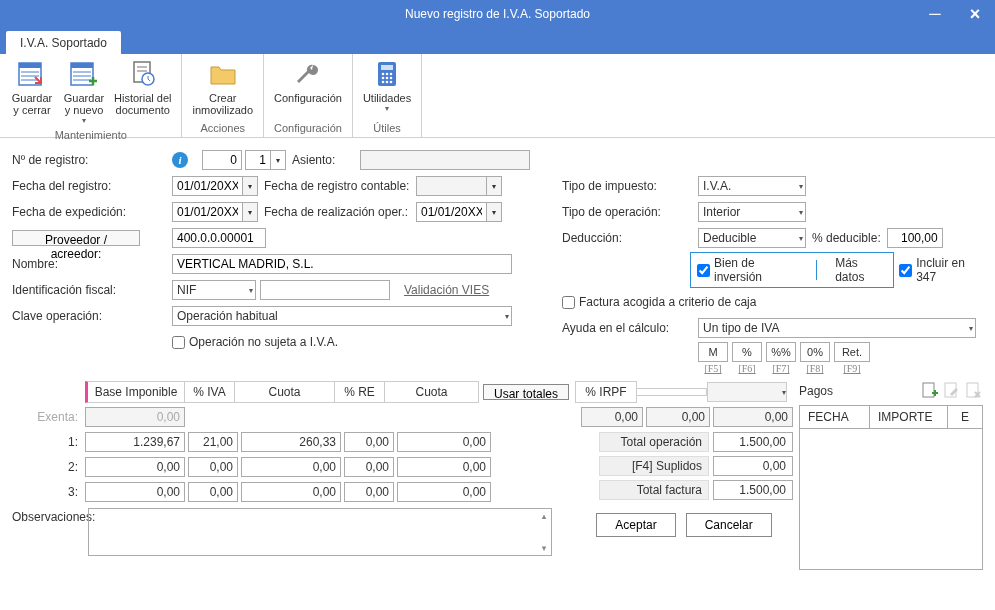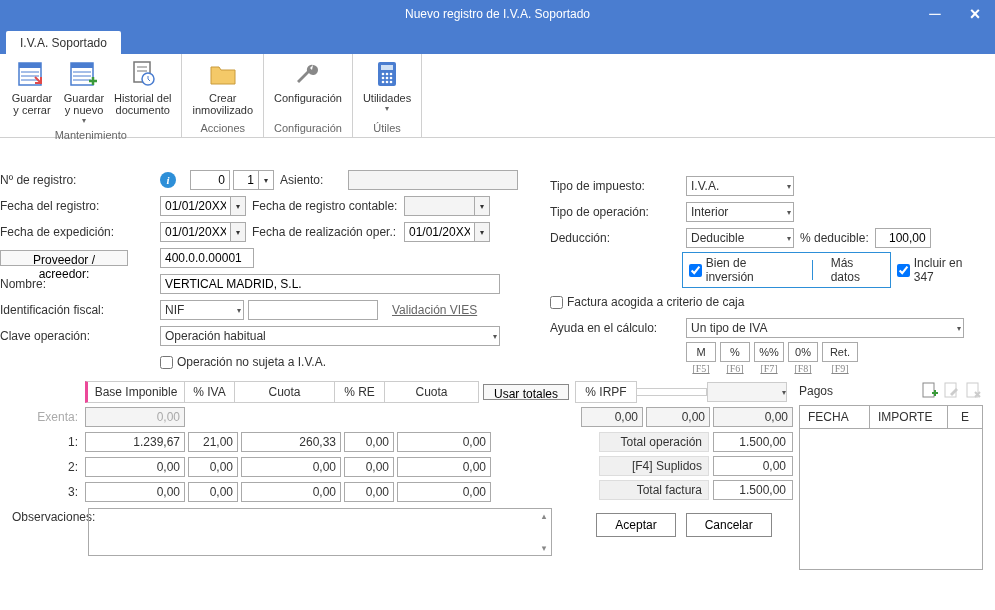--- a/index.html
+++ b/index.html
@@ -19,21 +19,21 @@
     .ribbon { background: #fff; border-bottom: 1px solid #d0d0d0; display: flex; height: 84px; }
     .ribbon-group { display: flex; flex-direction: column; border-right: 1px solid #d0d0d0; padding: 2px 6px 0 6px; }
     .ribbon-group-items { display: flex; flex: 1; }
     .ribbon-item { display: flex; flex-direction: column; align-items: center; justify-content: flex-start; padding: 2px 4px; min-width: 52px; cursor: pointer; }
     .ribbon-icon { width: 32px; height: 32px; display: flex; align-items: center; justify-content: center; margin-bottom: 2px; }
     .ribbon-label { font-size: 11px; text-align: center; line-height: 12px; }
     .ribbon-group-title { font-size: 11px; text-align: center; color: #666; padding: 2px 0 3px 0; }
     .drop-arrow { font-size: 8px; color: #666; }
     
     
-    .form-area { padding: 10px 12px 4px 0; display: flex; gap: 20px; align-items: flex-end; }
+    .form-area { padding: 10px 12px 4px 12px; display: flex; gap: 20px; }
     .form-left { width: 530px; }
     .form-right { flex: 1; }
     .form-row { display: flex; align-items: center; min-height: 24px; margin-bottom: 2px; }
     .form-label { width: 160px; font-size: 12px; }
     .form-label2 { font-size: 12px; padding: 0 6px; }
     
     input[type="text"], .combo { height: 20px; border: 1px solid #aaa; padding: 0 4px; font-size: 12px; font-family: inherit; background: #fff; }
     input[type="text"]:read-only { }
     .combo { display: flex; align-items: center; justify-content: space-between; padding: 0 2px 0 4px; cursor: pointer; }
     .combo-arrow { font-size: 8px; color: #555; }

